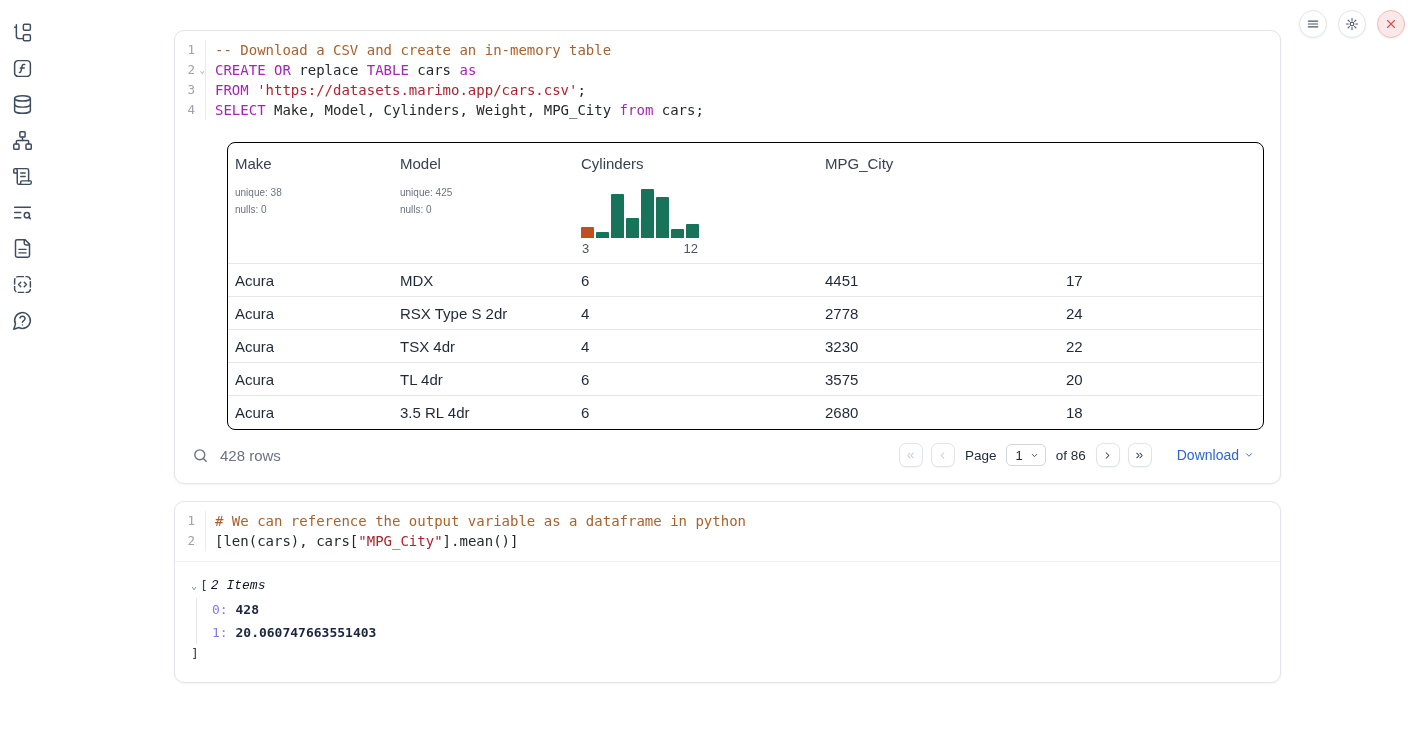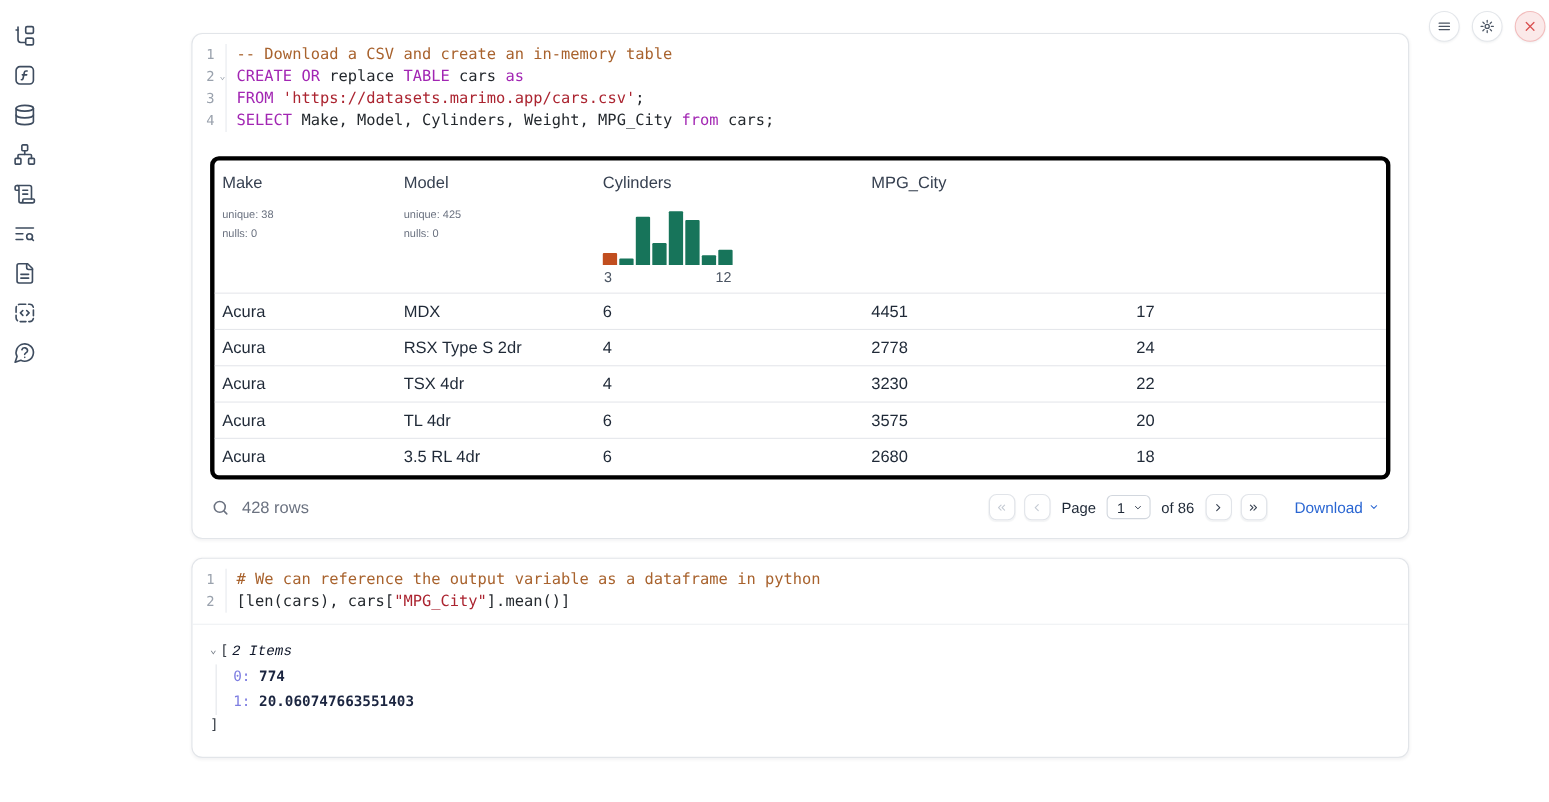--- a/index.html
+++ b/index.html
@@ -44,21 +44,21 @@
   
   .outvar-row { display:flex; align-items:center; height:30px;
     border-top:1px solid #e7eaee; border-bottom:1px solid #eef0f3; padding:0 10px; }
   .outvar-label { color:#1a6a9b; font-weight:700; font-size:12.5px; }
   .outvar-input { margin-left:9px; width:78px; height:19px; border:1px solid #d6dbe2; border-radius:4px;
     font-family:"Liberation Sans", sans-serif; font-weight:700; font-size:12px; color:#1a6a9b; padding:0 7px; outline:none; }
   .lang-badge { margin-left:auto; margin-right:31px; color:#1a6a9b; font-weight:700; font-size:12.5px; cursor:pointer; }
 
   
   .table-wrap { padding:12px 16px 0; }
-  .table-box { border:4px solid #000000; border-radius:8px; overflow:hidden; }
+  .table-box { border:1px solid #000000; border-radius:8px; overflow:hidden;margin-left:36px; }
   .tgrid { display:grid; grid-template-columns:165px 181px 244px 241px 1fr; }
   .thead { border-bottom:1px solid #e5e7eb; }
   .th { padding:12px 4px 7px 7px; }
   .col-name { font-size:15px; color:#374151; }
   .col-stats { margin-top:12px; font-size:10px; color:#6b7280; line-height:17px; }
   .hist { margin-top:14px; width:118px; }
   .hist-bars { height:52px; display:flex; align-items:flex-end; gap:1.5px; }
   .hist-bar { flex:1; border-radius:1px 1px 0 0; }
   .hist-axis { display:flex; justify-content:space-between; font-size:13px; color:#4b5563; margin-top:3px; padding:0 1px; }
   .tr { height:33px; align-items:center; border-bottom:1px solid #e5e7eb; }
@@ -356,20 +356,20 @@
         </div>
     </div>
 
     <div class="tree">
       <div class="tree-head">
         <span class="tree-chevron">⌄</span>
         <span class="bracket">[</span>
         <span class="items-label">2 Items</span>
       </div>
       <div class="tree-body">
-          <div class="tree-row"><span class="tree-key">0: </span><span class="tree-val">774</span></div>
+          <div class="tree-row"><span class="tree-key">0: </span><span class="tree-val">428</span></div>
           <div class="tree-row"><span class="tree-key">1: </span><span class="tree-val">20.060747663551403</span></div>
         </div>
       <div class="tree-close bracket">]</div>
     </div>
   </section>
 
 </main>
 
 </body></html>

